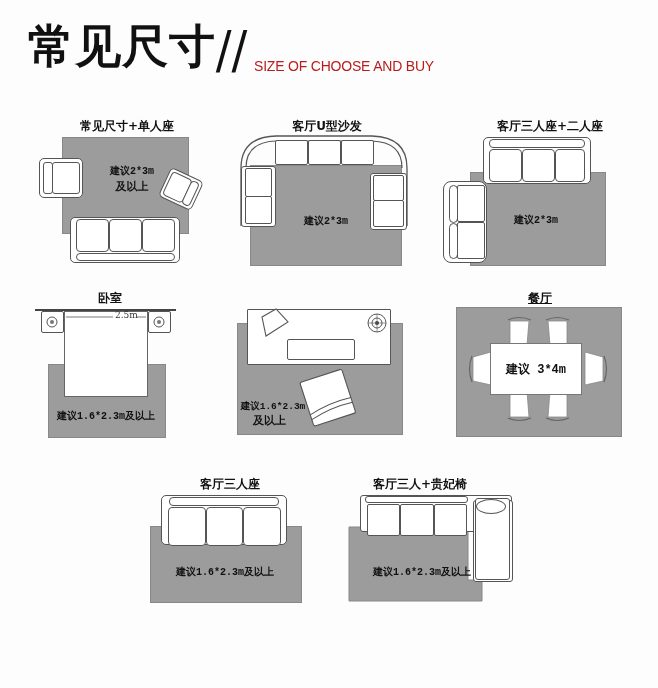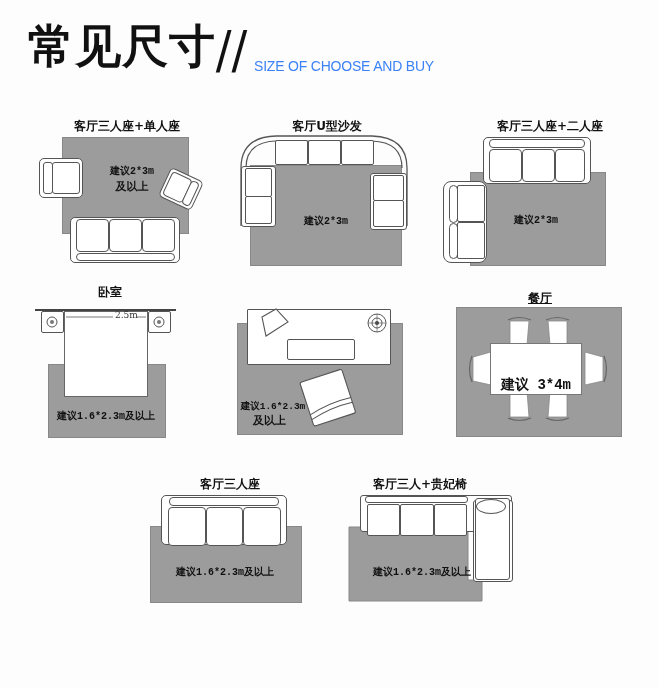--- a/index.html
+++ b/index.html
@@ -1,36 +1,36 @@
 <!DOCTYPE html>
 <html><head>
 <meta charset="utf-8">
 <style>
   html,body{margin:0;padding:0;background:#fdfdfd;}
   body{width:658px;height:688px;position:relative;overflow:hidden;font-family:"DejaVu Sans",sans-serif;color:#111;}
   .abs{position:absolute;}
   .title-cn{left:28px;top:18px;font-size:46px;font-weight:bold;letter-spacing:1px;line-height:56px;}
   .title-slash{left:214px;top:22px;font-size:52px;font-weight:normal;line-height:56px;transform:scaleX(0.9);}
-  .title-en{left:254px;top:58px;font-size:14px;color:#3b82f6;font-family:"Liberation Sans",sans-serif;letter-spacing:-0.2px;}
+  .title-en{left:254px;top:58px;font-size:14px;color:#b91c1c;font-family:"Liberation Sans",sans-serif;letter-spacing:-0.2px;}
   .cap{font-size:12px;font-weight:bold;text-align:center;color:#111;white-space:nowrap;}
   .rug{background:#9c9c9c;border:1px solid #888;}
   .lbl{font-size:10px;font-weight:bold;color:#111;white-space:nowrap;text-align:center;line-height:15px;font-family:Liberation Mono, monospace;}
   .cushion{background:#fff;border:1.3px solid #555;border-radius:4px;box-sizing:border-box;}
   .frame{background:#fff;border:1.3px solid #555;border-radius:5px;box-sizing:border-box;}
   svg{position:absolute;overflow:visible;}
 </style>
 </head>
 <body>
 
 <div class="abs title-cn">常见尺寸</div>
 <div class="abs title-slash">//</div>
 <div class="abs title-en">SIZE OF CHOOSE AND BUY</div>
 
 <div>
-  <div class="abs cap" style="left:62px;top:118px;width:130px;">客厅三人座+单人座</div>
+  <div class="abs cap" style="left:62px;top:118px;width:130px;">常见尺寸+单人座</div>
   <div class="abs rug" style="left:62px;top:137px;width:125px;height:95px;"></div>
 
   <div>
     <div class="abs frame" style="left:39px;top:158px;width:44px;height:40px;"></div>
     <div class="abs cushion" style="left:43px;top:162px;width:10px;height:32px;border-radius:3px;"></div>
     <div class="abs cushion" style="left:52px;top:162px;width:28px;height:32px;border-radius:3px;"></div>
   </div>
 
   <div class="abs" style="left:163px;top:173px;width:36px;height:32px;transform:rotate(25deg);">
     <div class="frame" style="position:absolute;left:0;top:0;width:36px;height:32px;"></div>
@@ -85,21 +85,21 @@
     <div class="abs frame" style="left:443px;top:181px;width:44px;height:82px;border-radius:8px;"></div>
     <div class="abs cushion" style="left:449px;top:185px;width:9px;height:38px;border-radius:5px;"></div>
     <div class="abs cushion" style="left:449px;top:223px;width:9px;height:36px;border-radius:5px;"></div>
     <div class="abs cushion" style="left:457px;top:185px;width:28px;height:37px;border-radius:2px;"></div>
     <div class="abs cushion" style="left:457px;top:222px;width:28px;height:37px;border-radius:2px;"></div>
   </div>
   <div class="abs lbl" style="left:498px;top:213px;width:76px;">建议2*3m</div>
 </div>
 
 <div>
-  <div class="abs cap" style="left:80px;top:284px;width:60px;">卧室</div>
+  <div class="abs cap" style="left:80px;top:290px;width:60px;">卧室</div>
   <div class="abs rug" style="left:48px;top:364px;width:116px;height:72px;"></div>
   <div class="abs" style="left:35px;top:309px;width:141px;height:2px;background:#444;"></div>
   <div class="abs frame" style="left:64px;top:311px;width:84px;height:86px;border-radius:0;border-color:#666;"></div>
 
   <div class="abs frame" style="left:41px;top:311px;width:23px;height:22px;border-radius:2px;"></div>
   <div class="abs frame" style="left:148px;top:311px;width:23px;height:22px;border-radius:2px;"></div>
   <svg style="left:0;top:0;width:658px;height:688px;">
     <circle cx="52" cy="322" r="5" fill="none" stroke="#555" stroke-width="1"></circle>
     <circle cx="52" cy="322" r="2" fill="#777"></circle>
     <circle cx="159" cy="322" r="5" fill="none" stroke="#555" stroke-width="1"></circle>
@@ -148,21 +148,21 @@
     <g fill="none" stroke="#666" stroke-width="1.2">
       <path d="M508 320 Q519 315 531 320"></path>
       <path d="M546 320 Q557 315 569 320"></path>
       <path d="M508 418 Q519 423 531 418"></path>
       <path d="M546 418 Q557 423 569 418"></path>
       <path d="M472 356 Q467 369 472 382"></path>
       <path d="M604 356 Q609 369 604 382"></path>
     </g>
   </svg>
   <div class="abs frame" style="left:490px;top:343px;width:92px;height:52px;border-radius:0;border-color:#777;"></div>
-  <div class="abs lbl" style="left:500px;top:378px;width:72px;font-size:14px;">建议 3*4m</div>
+  <div class="abs lbl" style="left:500px;top:363px;width:72px;font-size:12px;">建议 3*4m</div>
 </div>
 
 <div>
   <div class="abs cap" style="left:175px;top:476px;width:110px;">客厅三人座</div>
   <div class="abs rug" style="left:150px;top:526px;width:150px;height:75px;"></div>
   <div>
     <div class="abs frame" style="left:161px;top:495px;width:126px;height:50px;"></div>
     <div class="abs cushion" style="left:169px;top:497px;width:110px;height:9px;border-radius:4px;"></div>
     <div class="abs cushion" style="left:168px;top:507px;width:38px;height:39px;"></div>
     <div class="abs cushion" style="left:206px;top:507px;width:37px;height:39px;"></div>

